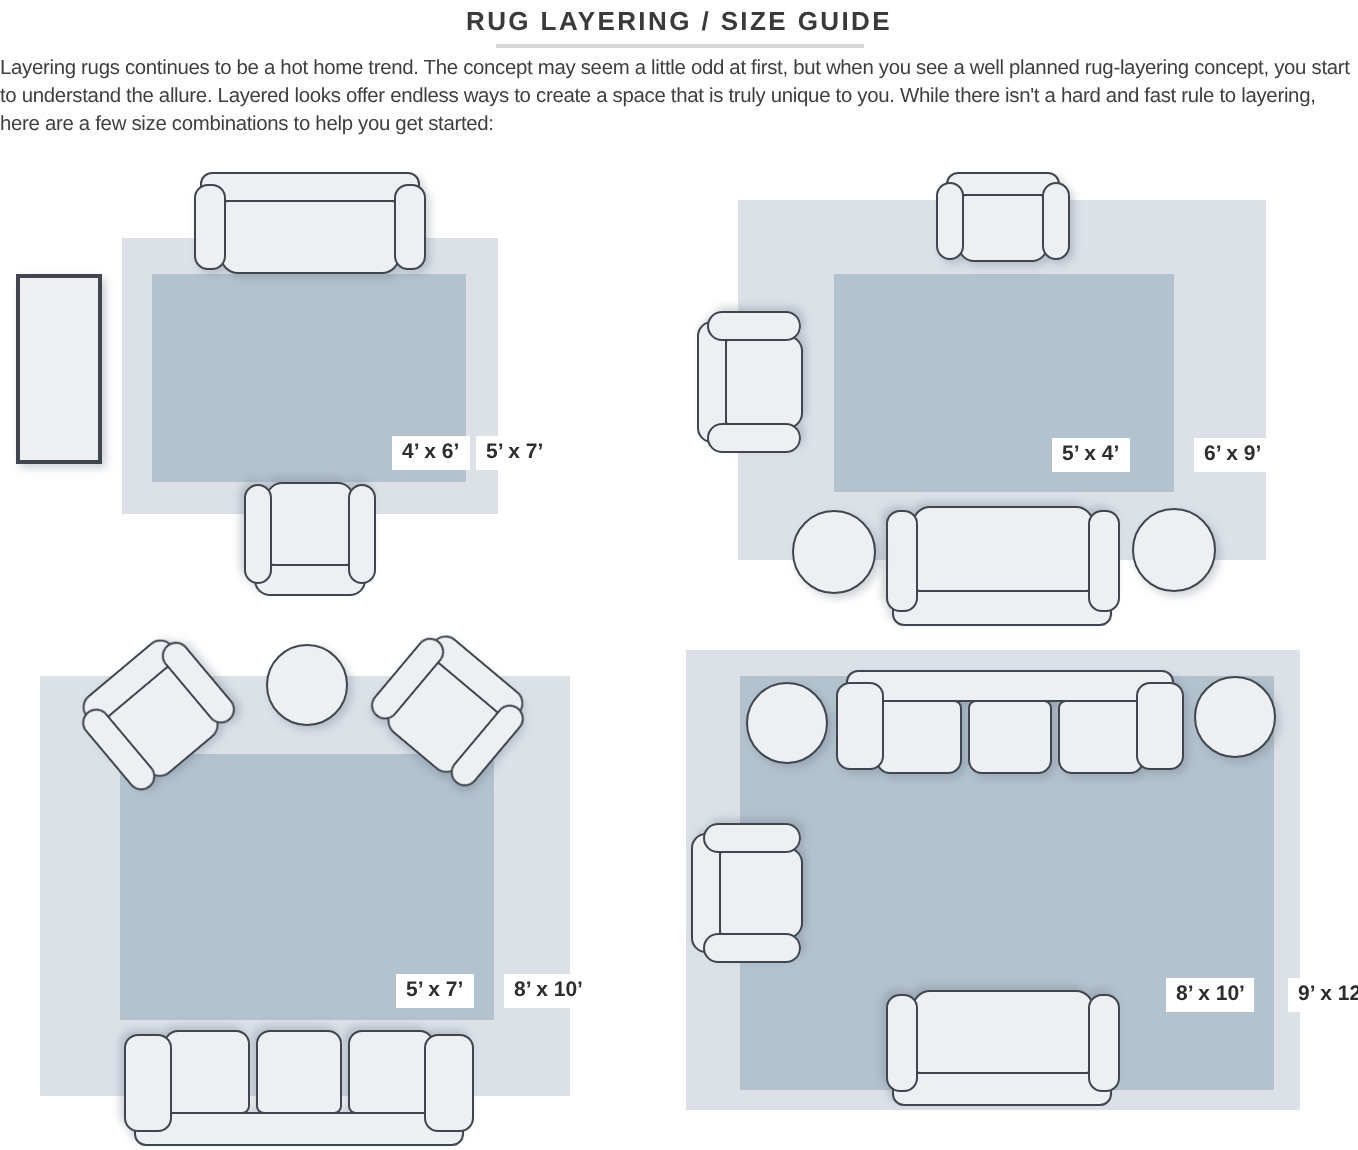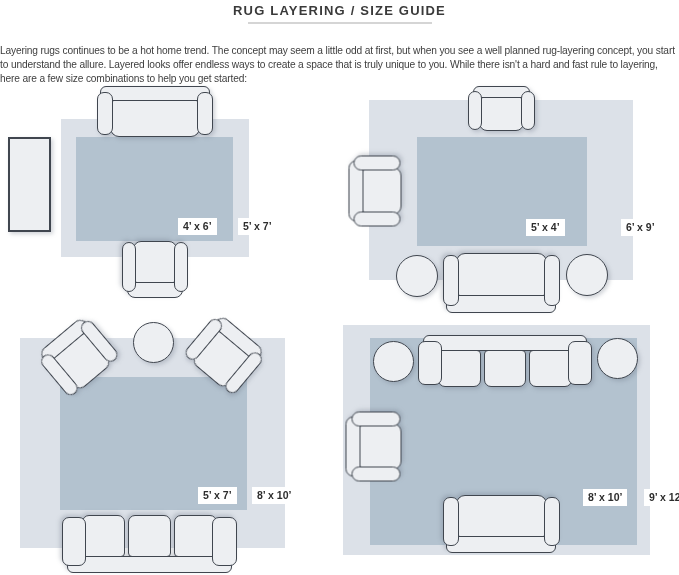--- a/index.html
+++ b/index.html
@@ -7,21 +7,21 @@
   body { font-family: "Liberation Sans", sans-serif; }
   .page { position:relative; width:679px; height:575px; background:#fff; overflow:hidden; }
 
   .title { position:absolute; top:3px; left:0; width:100%; text-align:center;
            font-size:13px; font-weight:bold; letter-spacing:1.2px;
            color:var(--title-text,#3a3a3a); }
   .divider { position:absolute; top:22px; left:50%; transform:translateX(-50%);
              width:184px; height:2px; background:var(--divider,#d5d5d5); }
   .intro { position:absolute; top:28px; left:0; width:679px;
            font-size:10.2px; line-height:14px; letter-spacing:-0.15px;
-           color:var(--body-text,#3e3e3e);margin-top:16px; }
+           color:var(--body-text,#3e3e3e); }
 
   .scene { position:absolute; inset:0; }
 
   .rug { position:absolute; z-index:0; }
   .rug.outer { background:var(--outer-rug,#dce1e8); }
   .rug.inner { background:var(--inner-rug,#b3c2cf); z-index:1; }
 
   .furn { position:absolute; z-index:2;
           filter: drop-shadow(2px 2.5px 2px rgba(96,106,122,0.30)); }
   .furn i, .furn .cush { position:absolute; display:block;
@@ -79,21 +79,21 @@
       <i class="seat"></i>
     </div>
 
     <div class="furn chair rot180" style="left:122px;top:240px;width:66px;height:58px">
       <i class="back"></i>
       <i class="arm l"></i>
       <i class="arm r"></i>
       <i class="seat"></i>
     </div>
 
-    <span class="size-label" style="left:178px;top:218px">4’ x 6’</span>
+    <span class="size-label" style="left:196px;top:218px">4’ x 6’</span>
     <span class="size-label" style="left:238px;top:218px">5’ x 7’</span>
   </div>
 
   <div class="scene">
     <div class="rug outer" style="left:369px;top:100px;width:264px;height:180px"></div>
     <div class="rug inner" style="left:417px;top:137px;width:170px;height:109px"></div>
 
     <div class="furn chair" style="left:468px;top:86px;width:67px;height:45px">
       <i class="back"></i>
       <i class="arm l"></i>
@@ -112,21 +112,21 @@
       <i class="back"></i>
       <i class="arm l"></i>
       <i class="arm r"></i>
       <i class="seat"></i>
     </div>
 
     <div class="furn round" style="left:396px;top:255px;width:42px;height:42px"></div>
     <div class="furn round" style="left:566px;top:254px;width:42px;height:42px"></div>
 
     <span class="size-label" style="left:526px;top:219px">5’ x 4’</span>
-    <span class="size-label" style="left:621px;top:219px">6’ x 9’</span>
+    <span class="size-label" style="left:597px;top:219px">6’ x 9’</span>
   </div>
 
   <div class="scene">
     <div class="rug outer" style="left:20px;top:338px;width:265px;height:210px"></div>
     <div class="rug inner" style="left:60px;top:377px;width:187px;height:133px"></div>
 
     <div class="furn chair rotn40" style="left:45px;top:328px;width:66px;height:57px">
       <i class="back"></i>
       <i class="arm l"></i>
       <i class="arm r"></i>

